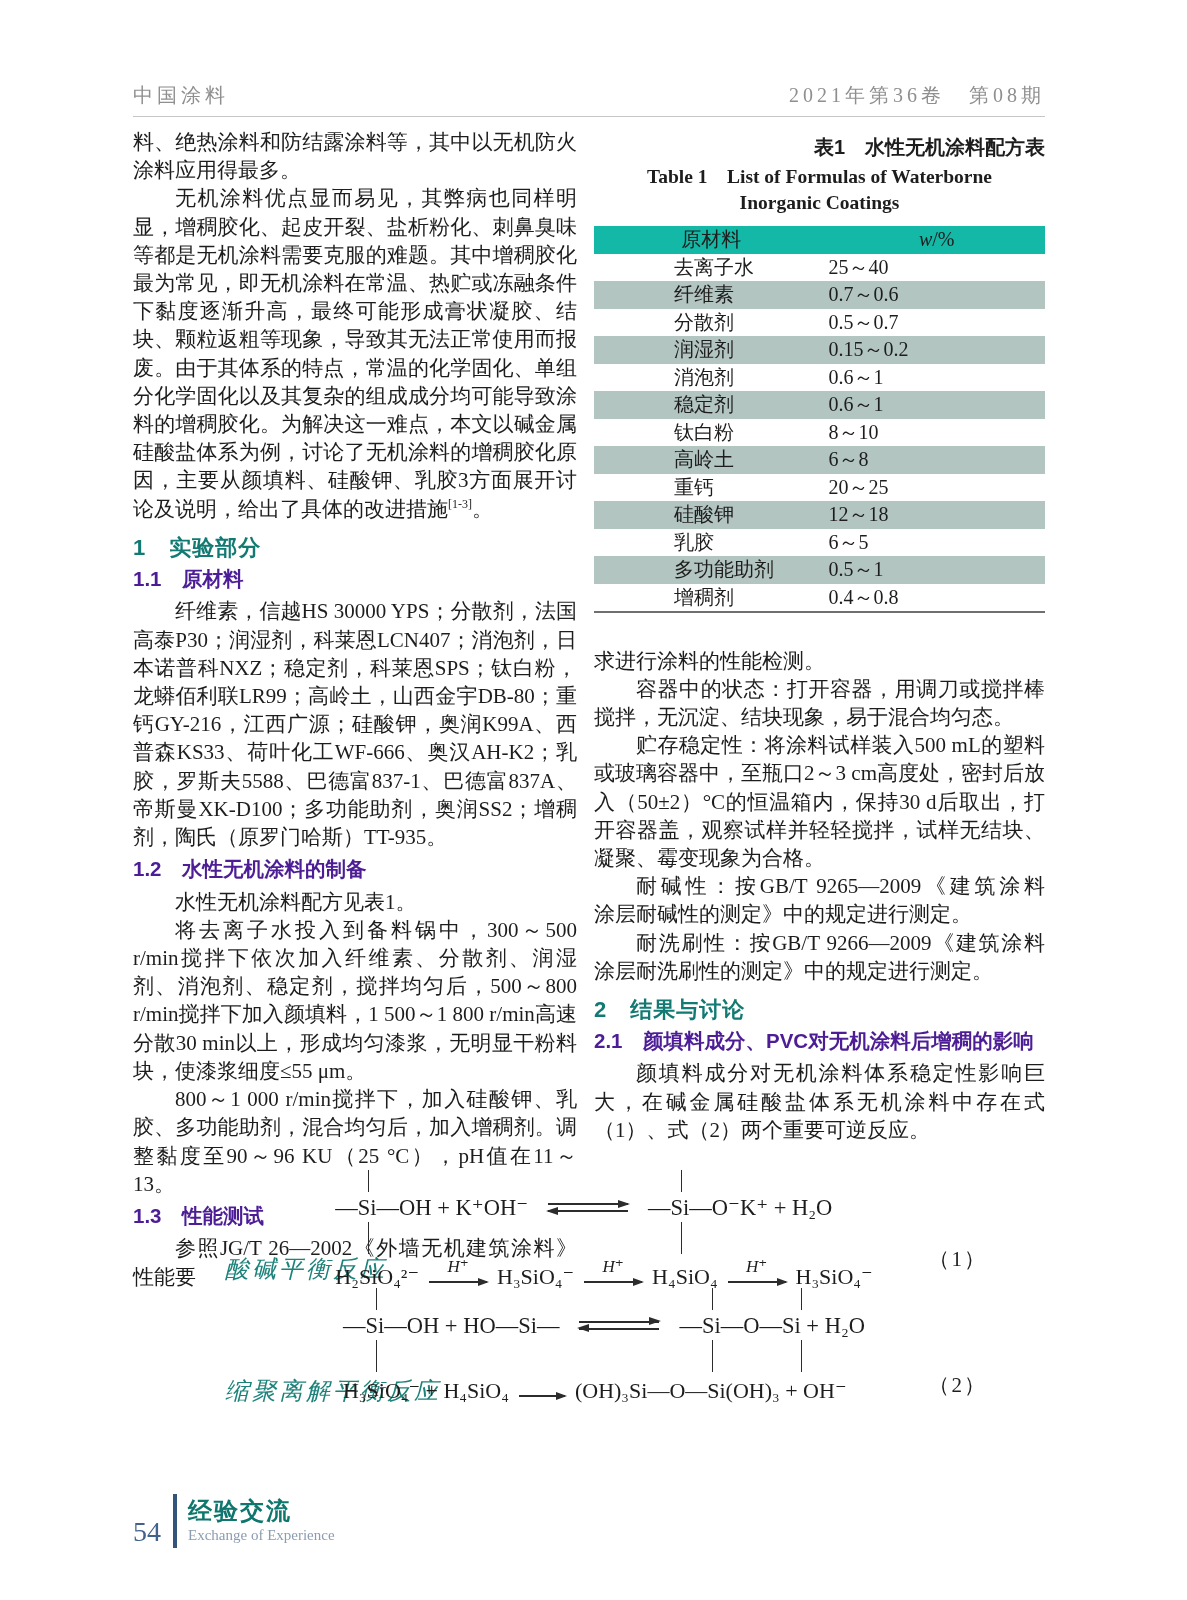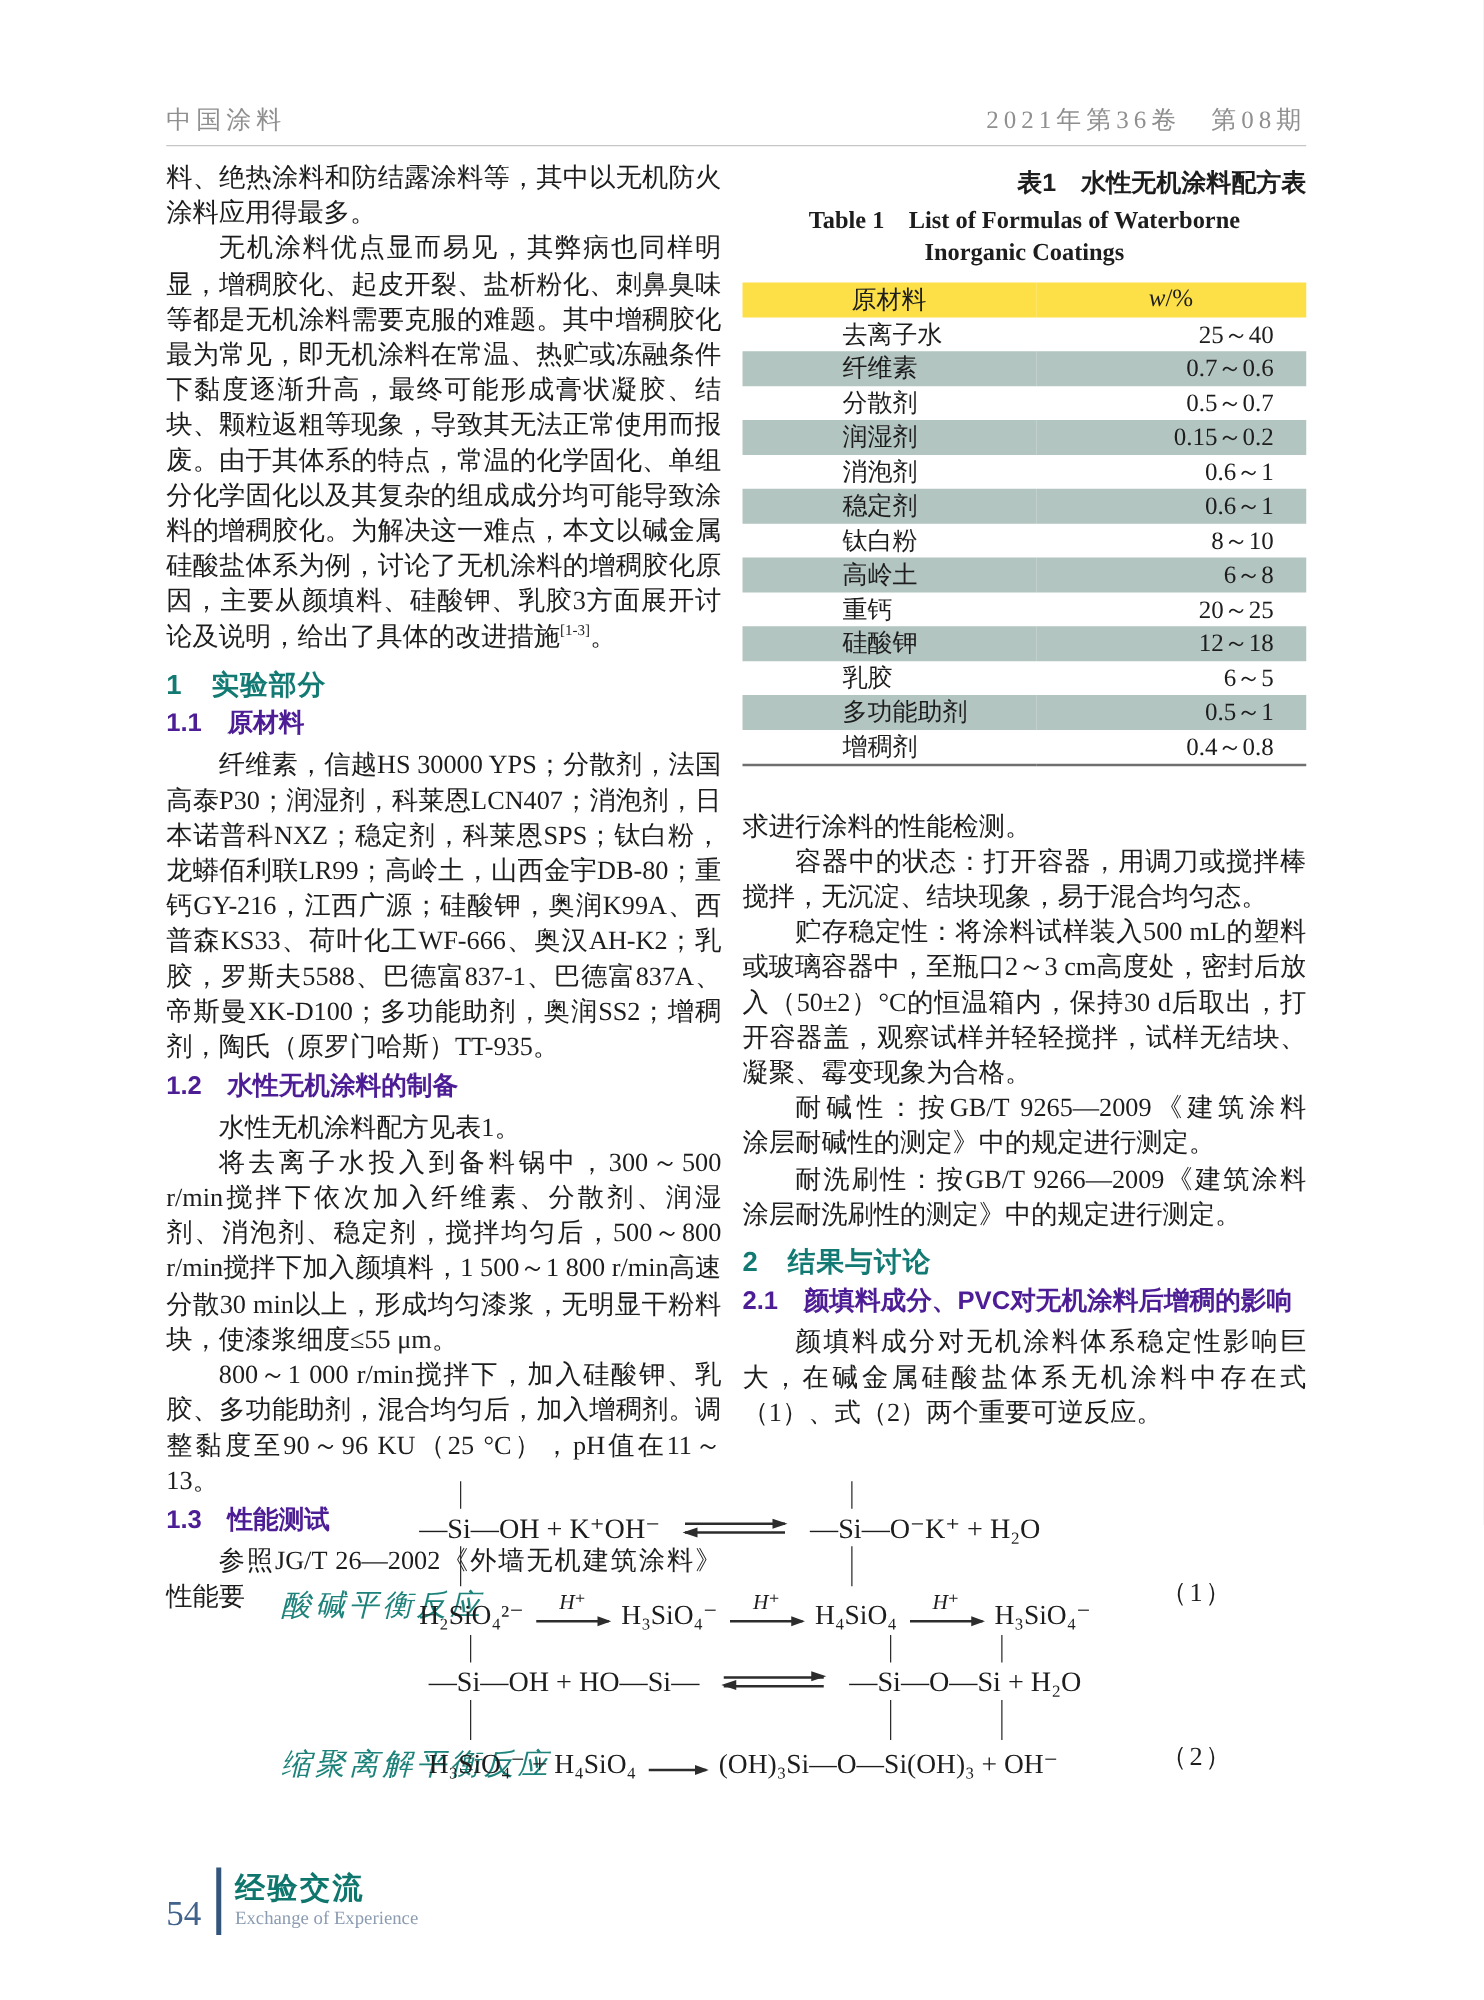--- a/index.html
+++ b/index.html
@@ -48,43 +48,43 @@
   }
   .tbl-title-en {
     text-align: center; font-weight: bold; font-size: 19.5px; line-height: 26px;
     margin: 2px 24px 10px;
   }
   table.formula-table {
     width: 100%; border-collapse: collapse; font-size: 20px;
     border-bottom: 2px solid #6f6f6f; margin-bottom: 34px;
   }
   table.formula-table td, table.formula-table th { height: 27.5px; font-weight: normal; }
-  table.formula-table th { background: #fde047; font-family: Liberation Serif, serif; }
+  table.formula-table th { background: #14b8a6; font-family: Liberation Serif, serif; }
   table.formula-table th:first-child { text-align: center; }
   table.formula-table th:last-child  { text-align: center; font-size: 20px; }
   table.formula-table td:first-child { width: 52%; text-align: left; padding-left: 80px; }
-  table.formula-table td:last-child  { width: 48%; text-align: right; padding-right: 26px; }
+  table.formula-table td:last-child  { width: 48%; text-align: left; padding-right: 26px; }
   table.formula-table tbody tr:nth-child(even) { background: #b3c5c0; }
   .witalic { font-style: italic; }
   
   .equations { position: absolute; left: 133px; top: 1183px; width: 914px; }
   .eq { position: relative; }
   .eq-label {
     position: absolute; left: 92px;
     font-style: italic; color: #1d837a; font-size: 24px; letter-spacing: 3px;
   }
   .eq-num { position: absolute; right: 60px; font-size: 21px; letter-spacing: 2px; }
   .eq1 .eq-label { top: 58px; }
   .eq1 .eq-num   { top: 50px; }
   .eq2 .eq-label { top: 62px; }
   .eq2 .eq-num   { top: 58px; }
   .eq-center { width: fit-content; margin: 0 auto; transform: translateX(14px); }
   .struct-row {
     display: flex; align-items: center;
-    font-size: 22.5px; line-height: 25px; margin-top: 27px;
+    font-size: 22.5px; line-height: 25px; margin-top: 12px;
   }
   .chain-row {
     display: flex; align-items: flex-end;
     font-size: 22px; line-height: 25px; margin-top: 38px;
   }
   .eq2 .chain-row { margin-top: 40px; }
   .sig { position: relative; white-space: nowrap; }
   .vb { position: absolute; width: 0; border-left: 1.8px solid #2c2c2c; }
   .vb.t { top: -25px; height: 22px; }
   .vb.b { top: 27px; height: 32px; }

